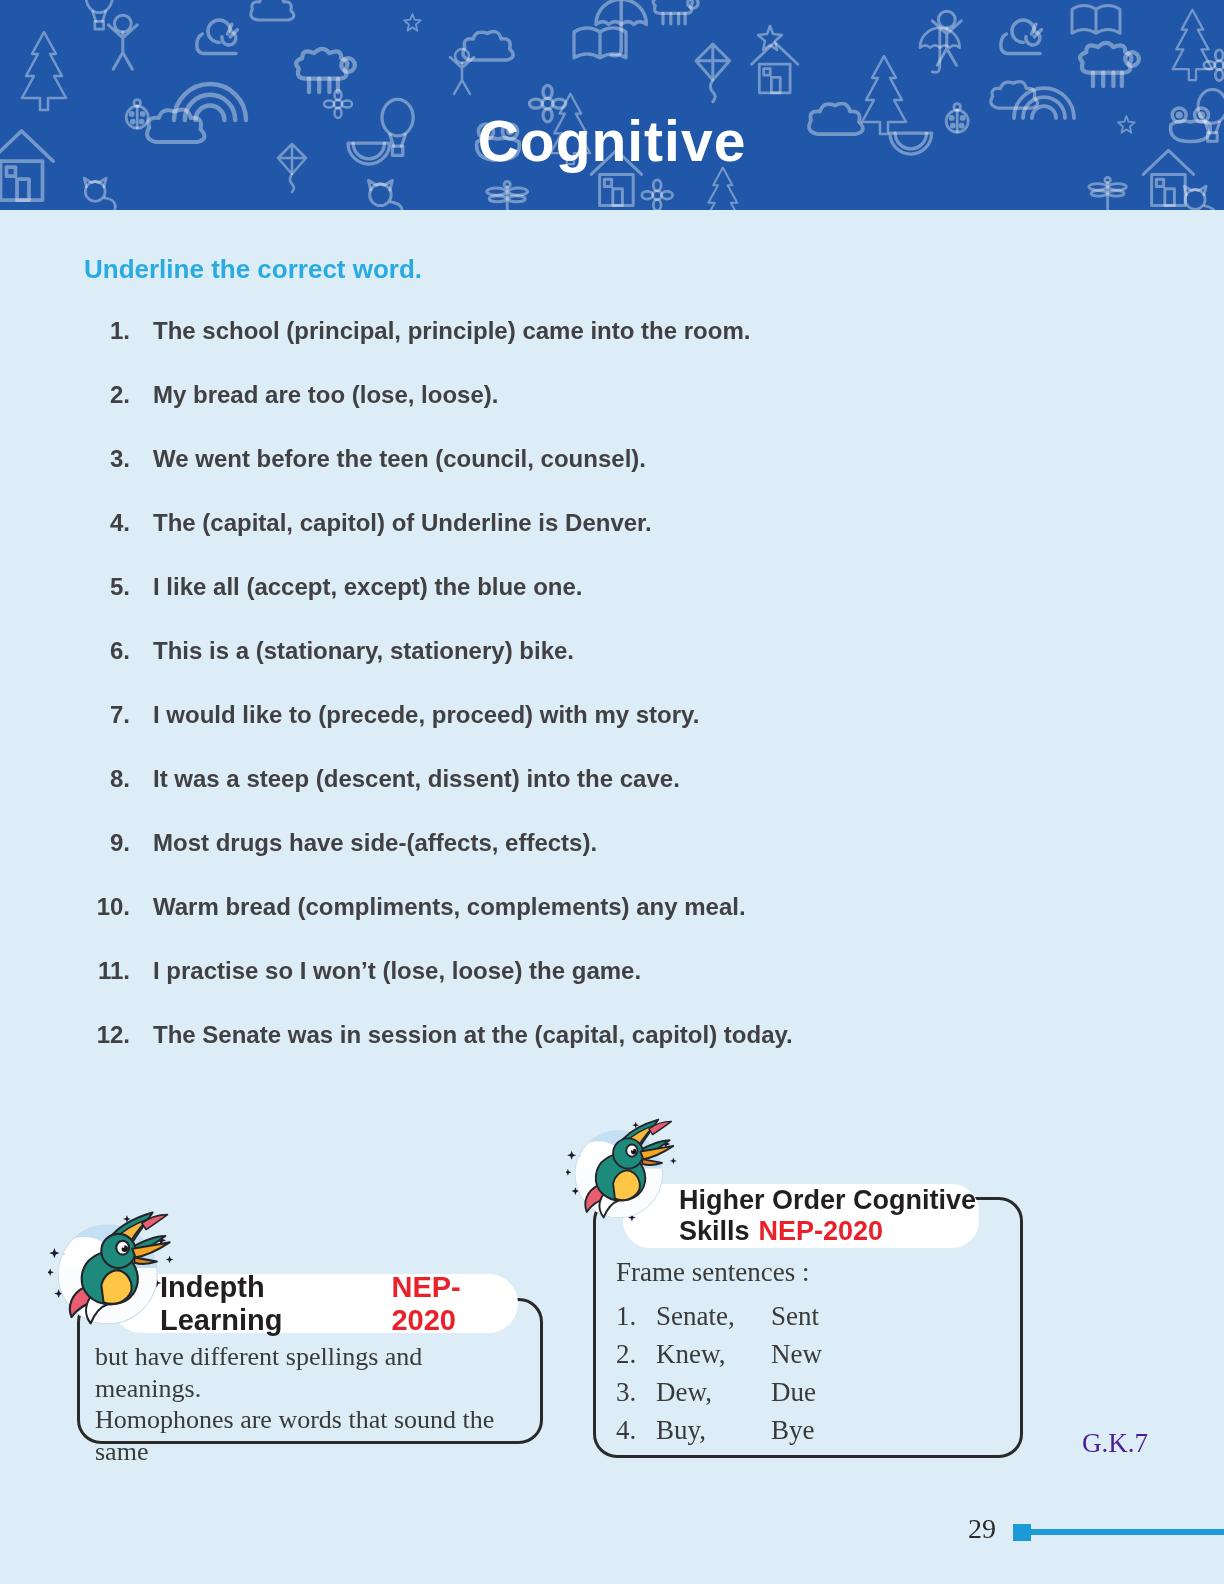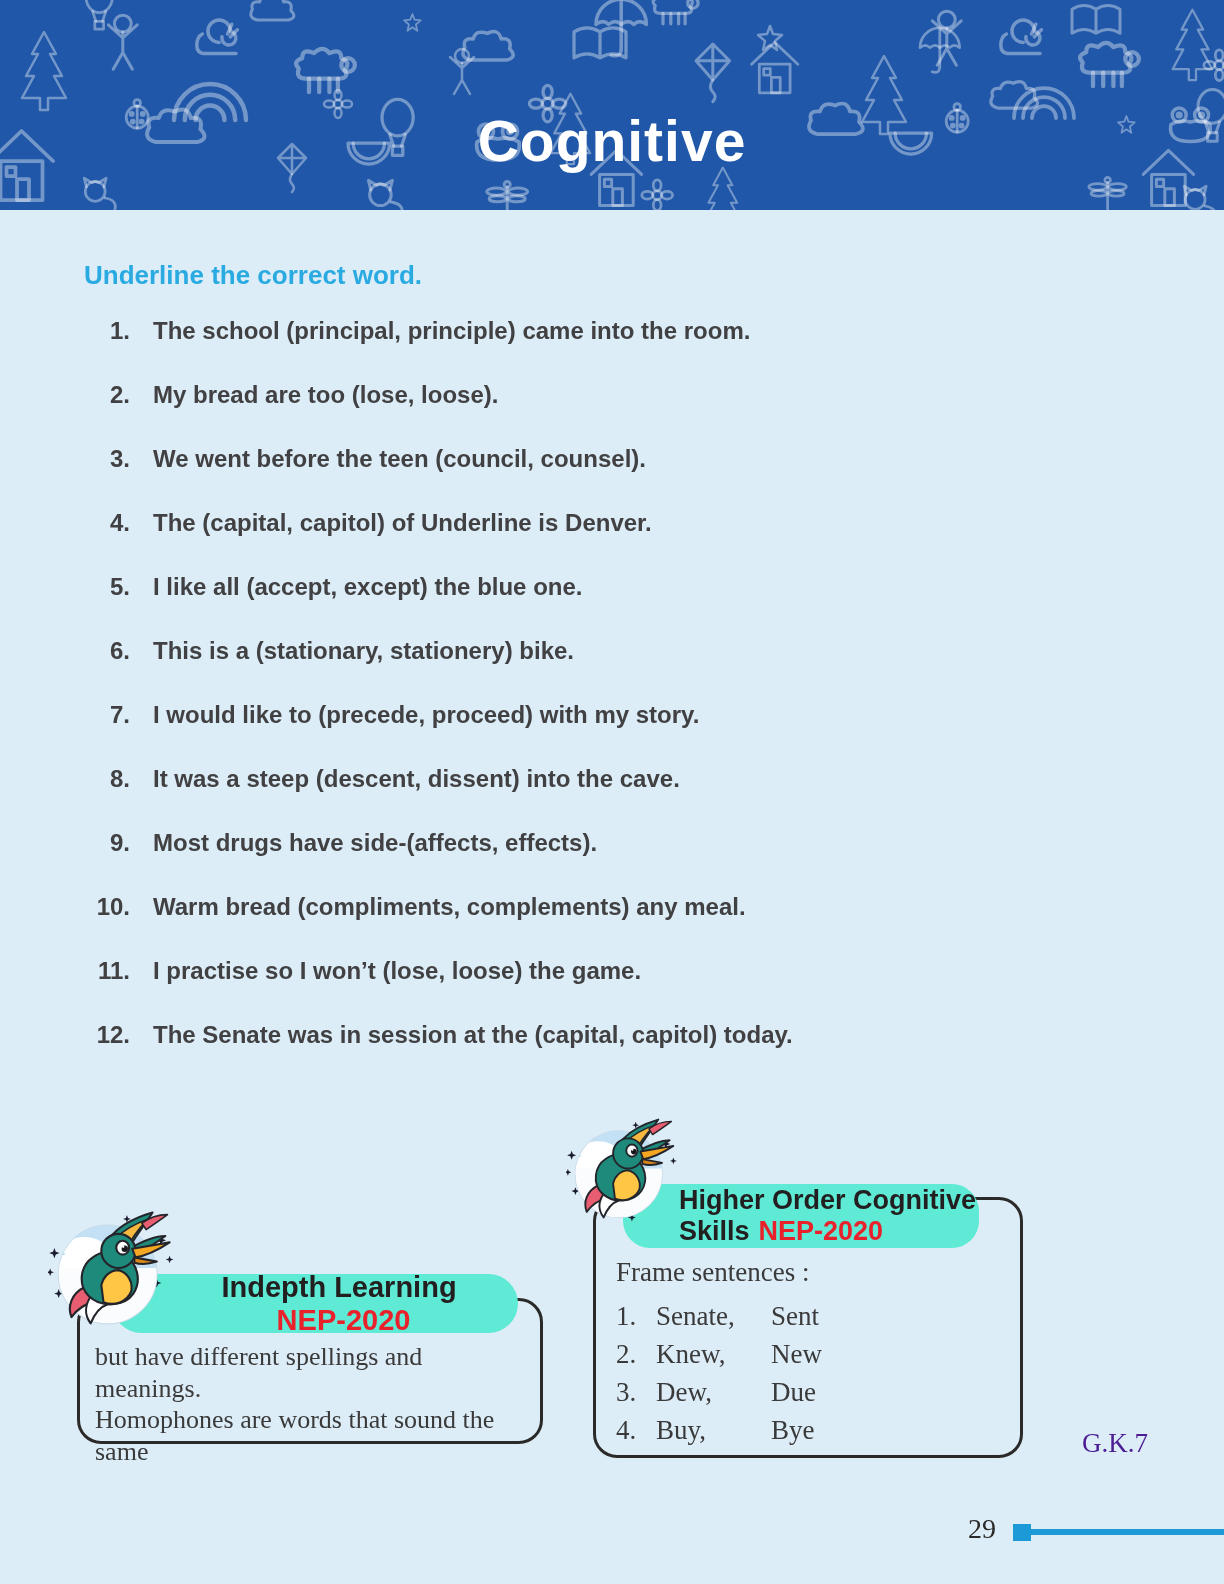--- a/index.html
+++ b/index.html
@@ -8,34 +8,34 @@
     background:#DCEDF7;font-family:"Liberation Sans",sans-serif;
   }
   
   .banner{position:absolute;left:0;top:0;width:1224px;height:210px;background:#2057A8;overflow:hidden;}
   .banner svg.doodles{position:absolute;left:0;top:0;}
   .banner h1{
     position:absolute;left:0;top:108px;width:100%;margin:0;text-align:center;
     font-size:57px;font-weight:bold;color:#FFFFFF;letter-spacing:1px;
   }
   
-  .instruction{position:absolute;left:84px;top:260px;font-size:26px;font-weight:bold;color:#29ABE2;}
+  .instruction{position:absolute;left:84px;top:254px;font-size:26px;font-weight:bold;color:#29ABE2;}
   .exercise{position:absolute;left:86px;top:316px;width:960px;}
   .ex-row{display:flex;margin-bottom:35px;font-size:24px;font-weight:bold;color:#414042;line-height:29px;}
   .ex-num{width:44px;text-align:right;margin-right:23px;flex:none;}
   
   .cbox{position:absolute;border:3px solid #2B2A29;border-radius:24px;background:transparent;}
   .box-indepth{left:77px;top:1298px;width:460px;height:140px;}
   .box-hocs{left:593px;top:1197px;width:424px;height:255px;}
   .pill{
-    position:absolute;background:#5eead4;display:flex;flex-direction:column;
+    position:absolute;background:#ffffff;display:flex;flex-direction:column;
     justify-content:center;color:#231F20;font-weight:bold;
   }
   .pill-indepth{left:112px;top:1274px;width:406px;height:59px;border-radius:30px;
-    flex-direction:column;align-items:center;justify-content:center;padding-left:48px;box-sizing:border-box;
+    flex-direction:row;align-items:center;justify-content:center;padding-left:48px;box-sizing:border-box;
     font-size:29px;}
   .pill-hocs{left:623px;top:1184px;width:356px;height:64px;border-radius:27px;
     padding-left:56px;box-sizing:border-box;font-size:27px;line-height:31px;}
   .nep{color:#E8212B;margin-left:9px;}
   .serif{font-family:"Liberation Serif",serif;color:#3A3A3A;}
   .body-indepth{position:absolute;left:95px;top:1341px;width:430px;font-size:26px;line-height:31.5px;}
   .body-hocs{position:absolute;left:616px;top:1257px;width:360px;font-size:27px;}
   .hocs-sub{margin-bottom:9px;}
   .pair-row{display:flex;line-height:38px;}
   .pair-num{width:30px;flex:none;}

